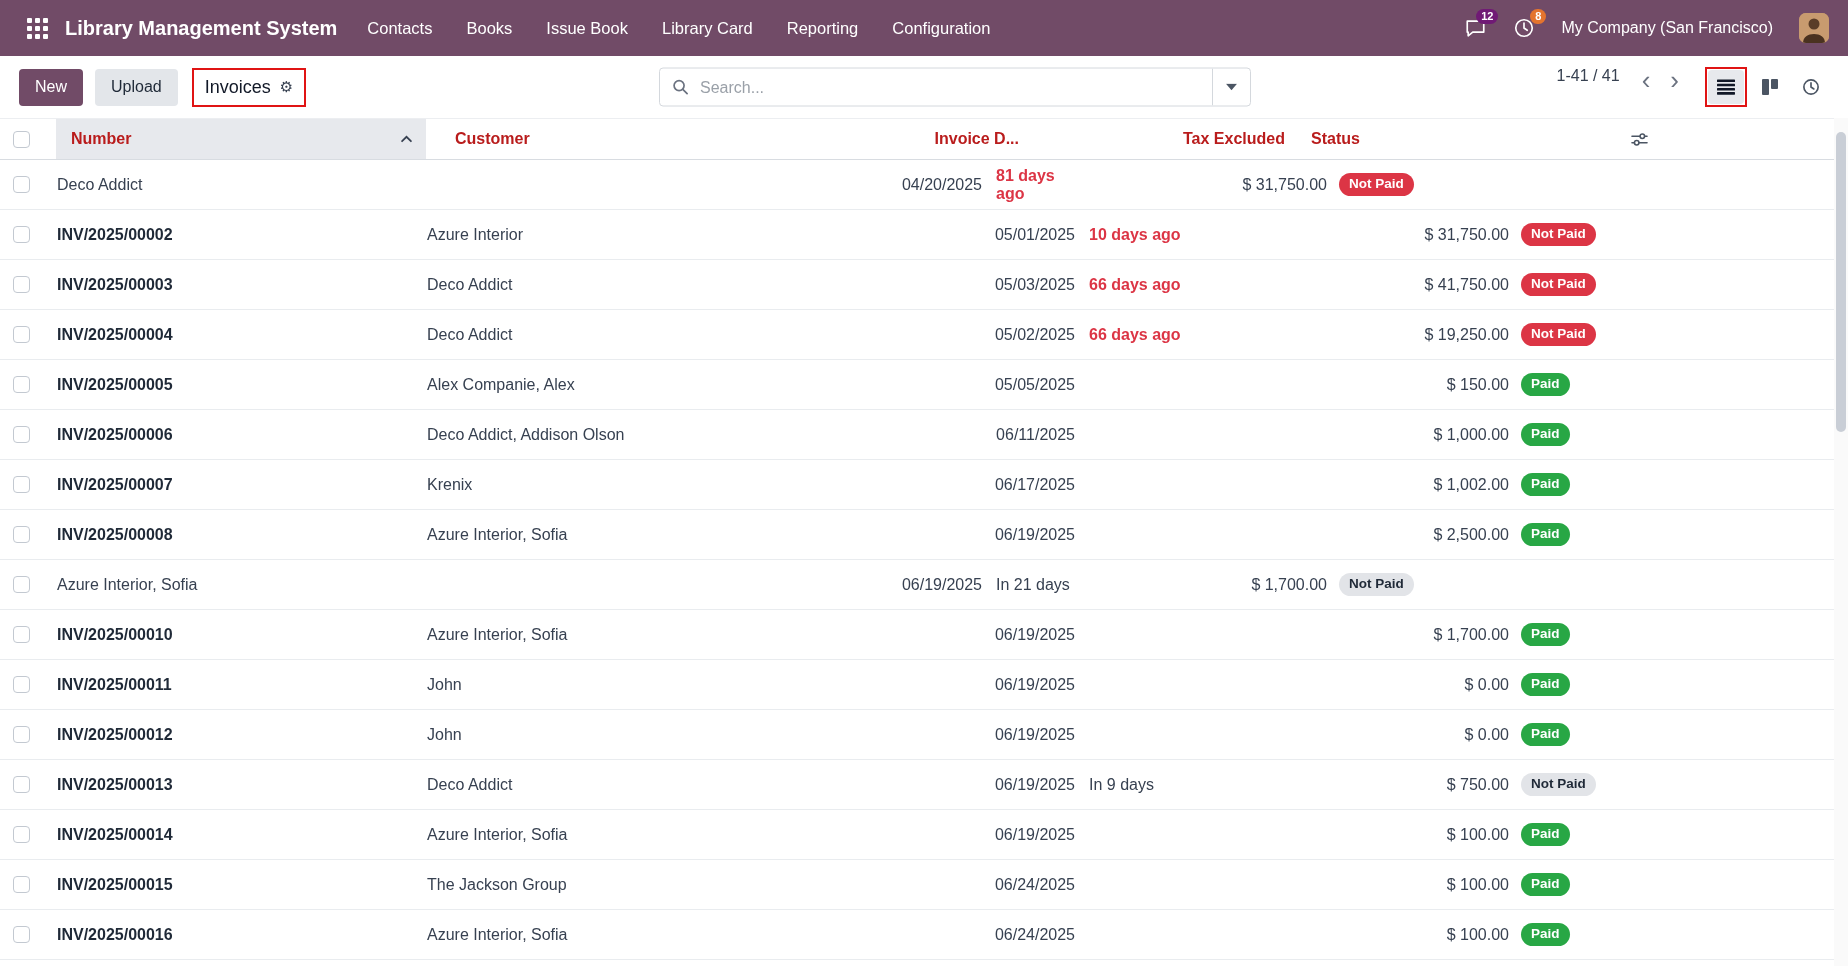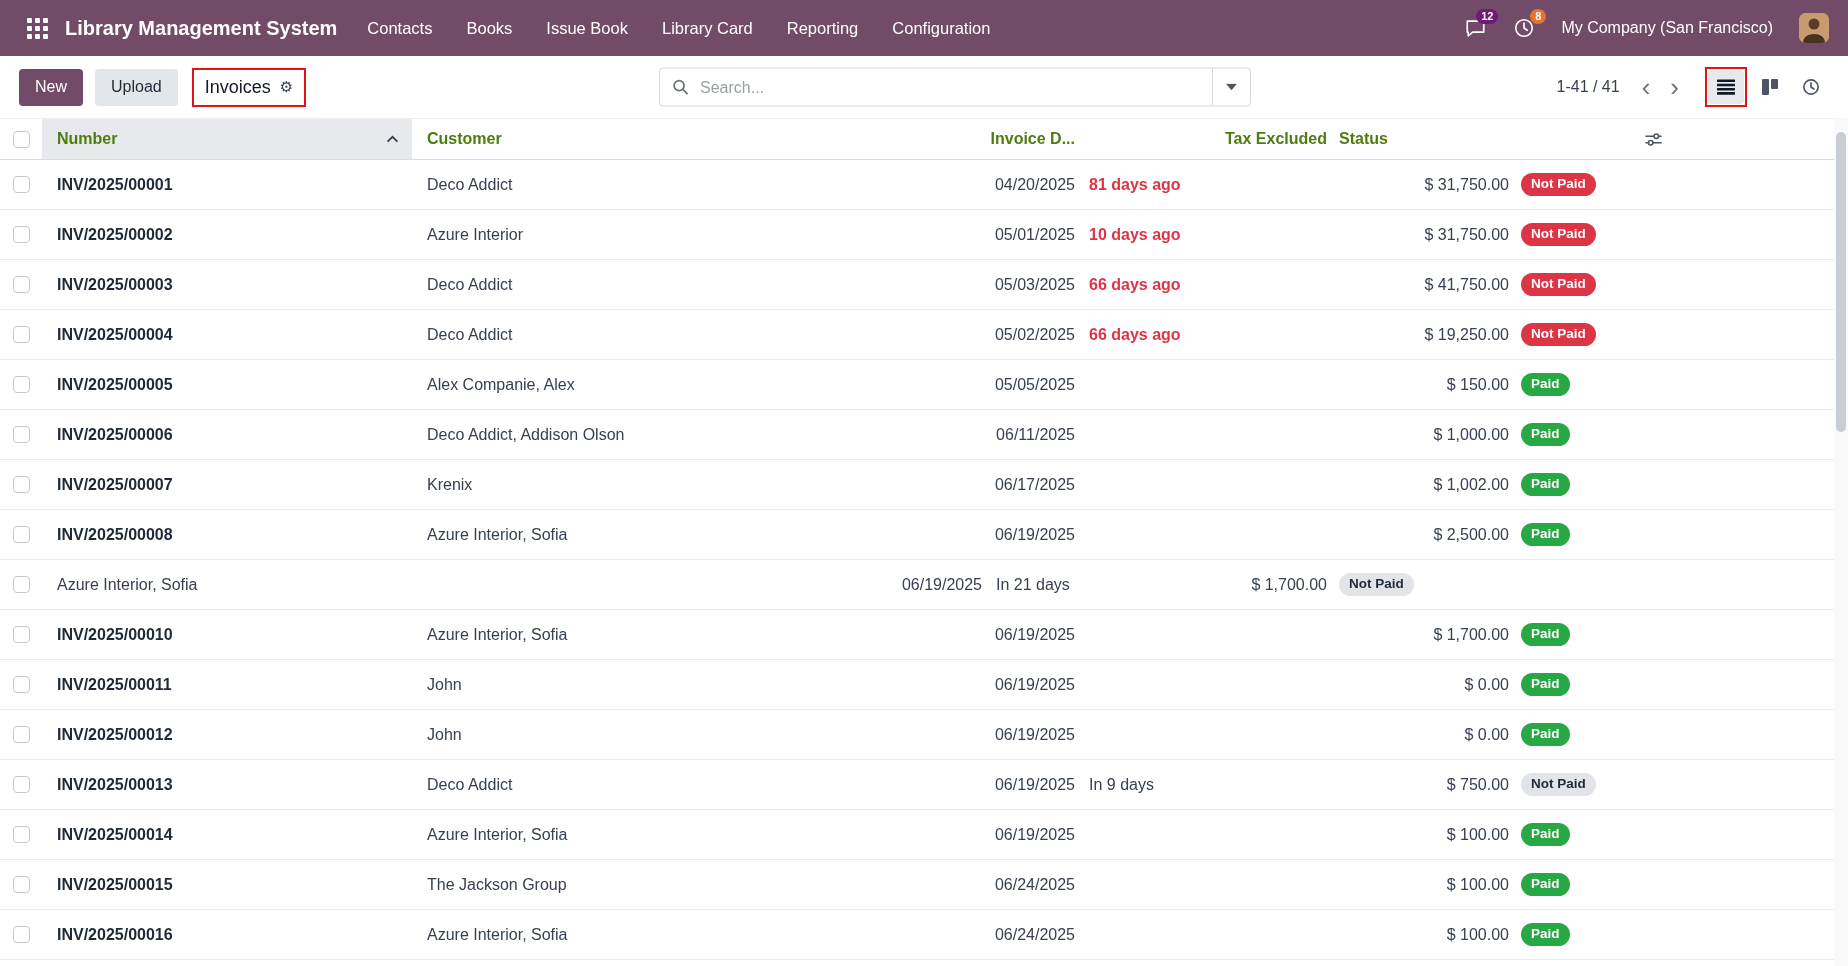--- a/index.html
+++ b/index.html
@@ -44,32 +44,32 @@
   .breadcrumb-box{margin-left:14px;display:flex;align-items:center;gap:9px;border:2px solid var(--annot);padding:7px 11px;background:#fff;}
   .breadcrumb-title{font-size:18px;color:#111827;white-space:nowrap;}
   .gear{font-size:15px;color:#374151;font-family:"DejaVu Sans",sans-serif;cursor:pointer;line-height:1;}
 
   .search-bar{position:absolute;left:659px;top:50%;transform:translateY(-50%);width:592px;height:39px;border:1px solid #d4d8dd;border-radius:4px;display:flex;align-items:center;background:#fff;overflow:hidden;}
   .search-icon{margin:0 9px 0 12px;display:flex;}
   .search-input{flex:1;border:none;outline:none;font-size:16px;color:var(--text);background:transparent;}
   .search-input::placeholder{color:#9aa0a8;}
   .search-caret{width:38px;height:100%;border:none;border-left:1px solid #d4d8dd;display:flex;align-items:center;justify-content:center;background:transparent;cursor:pointer;}
 
-  .cp-right{margin-left:auto;display:flex;align-items:center;}
+  .cp-right{margin-left:auto;display:flex;align-items:flex-start;}
   .pager-text{font-size:16px;color:var(--text);margin-right:12px;white-space:nowrap;}
   .pager-btn{background:none;border:none;font-size:26px;color:#6b7280;padding:0 10px;cursor:pointer;line-height:1;}
   .view-switcher{display:flex;align-items:center;margin-left:16px;gap:5px;}
   .switch-btn{width:36px;height:34px;display:flex;align-items:center;justify-content:center;background:transparent;border:none;border-radius:4px;cursor:pointer;color:#4b5563;padding:0;}
   .switch-btn.active{background:#e7e9ed;color:#111827;}
   .red-box{border:2px solid var(--annot);display:flex;padding:1px;}
 
   
   .list-view{width:1834px;}
   .thead,.trow{display:grid;grid-template-columns:42px 370px 1fr 93px 252px 182px 278px 42px;align-items:stretch;}
-  .thead{height:42px;font-weight:700;font-size:16px;color:#4d7c0f;border-bottom:1px solid #d8dce1;border-top:1px solid #eceef1;background:#fff;}
+  .thead{height:42px;font-weight:700;font-size:16px;color:#b91c1c;border-bottom:1px solid #d8dce1;border-top:1px solid #eceef1;background:#fff;gap:14px;}
   .hc,.cell{display:flex;align-items:center;height:100%;min-width:0;}
   .hc{cursor:pointer;white-space:nowrap;}
   .hc-check{justify-content:center;}
   .hc-number{background:#e7e9ed;padding:0 14px 0 15px;justify-content:space-between;}
   .hc-customer{padding-left:15px;}
   .hc-invdate{justify-content:flex-end;padding-right:5px;overflow:hidden;}
   .hc-due{padding-left:9px;}
   .hc-tax{justify-content:flex-end;padding-right:5px;}
   .hc-status{padding-left:7px;}
   .hc-end{justify-content:center;}
@@ -229,21 +229,20 @@
             <circle cx="6" cy="11.5" r="2.4" fill="#fff"></circle>
         </svg>
       </button>
     </div>
   </div>
   <div id="rows-container">
       <div class="trow">
     <div class="cell c-check">
           <span class="cb"></span>
         </div>
-    <div class="cell c-number">INV/2025/00001</div>
     <div class="cell c-customer">Deco Addict</div>
     <div class="cell c-invdate">04/20/2025</div>
     <div class="cell c-due overdue">81 days ago</div>
     <div class="cell c-amount">$ 31,750.00</div>
     <div class="cell c-status">
           <span class="badge danger">Not Paid</span>
         </div>
     <div class="cell c-end"></div>
   </div>
       <div class="trow">

